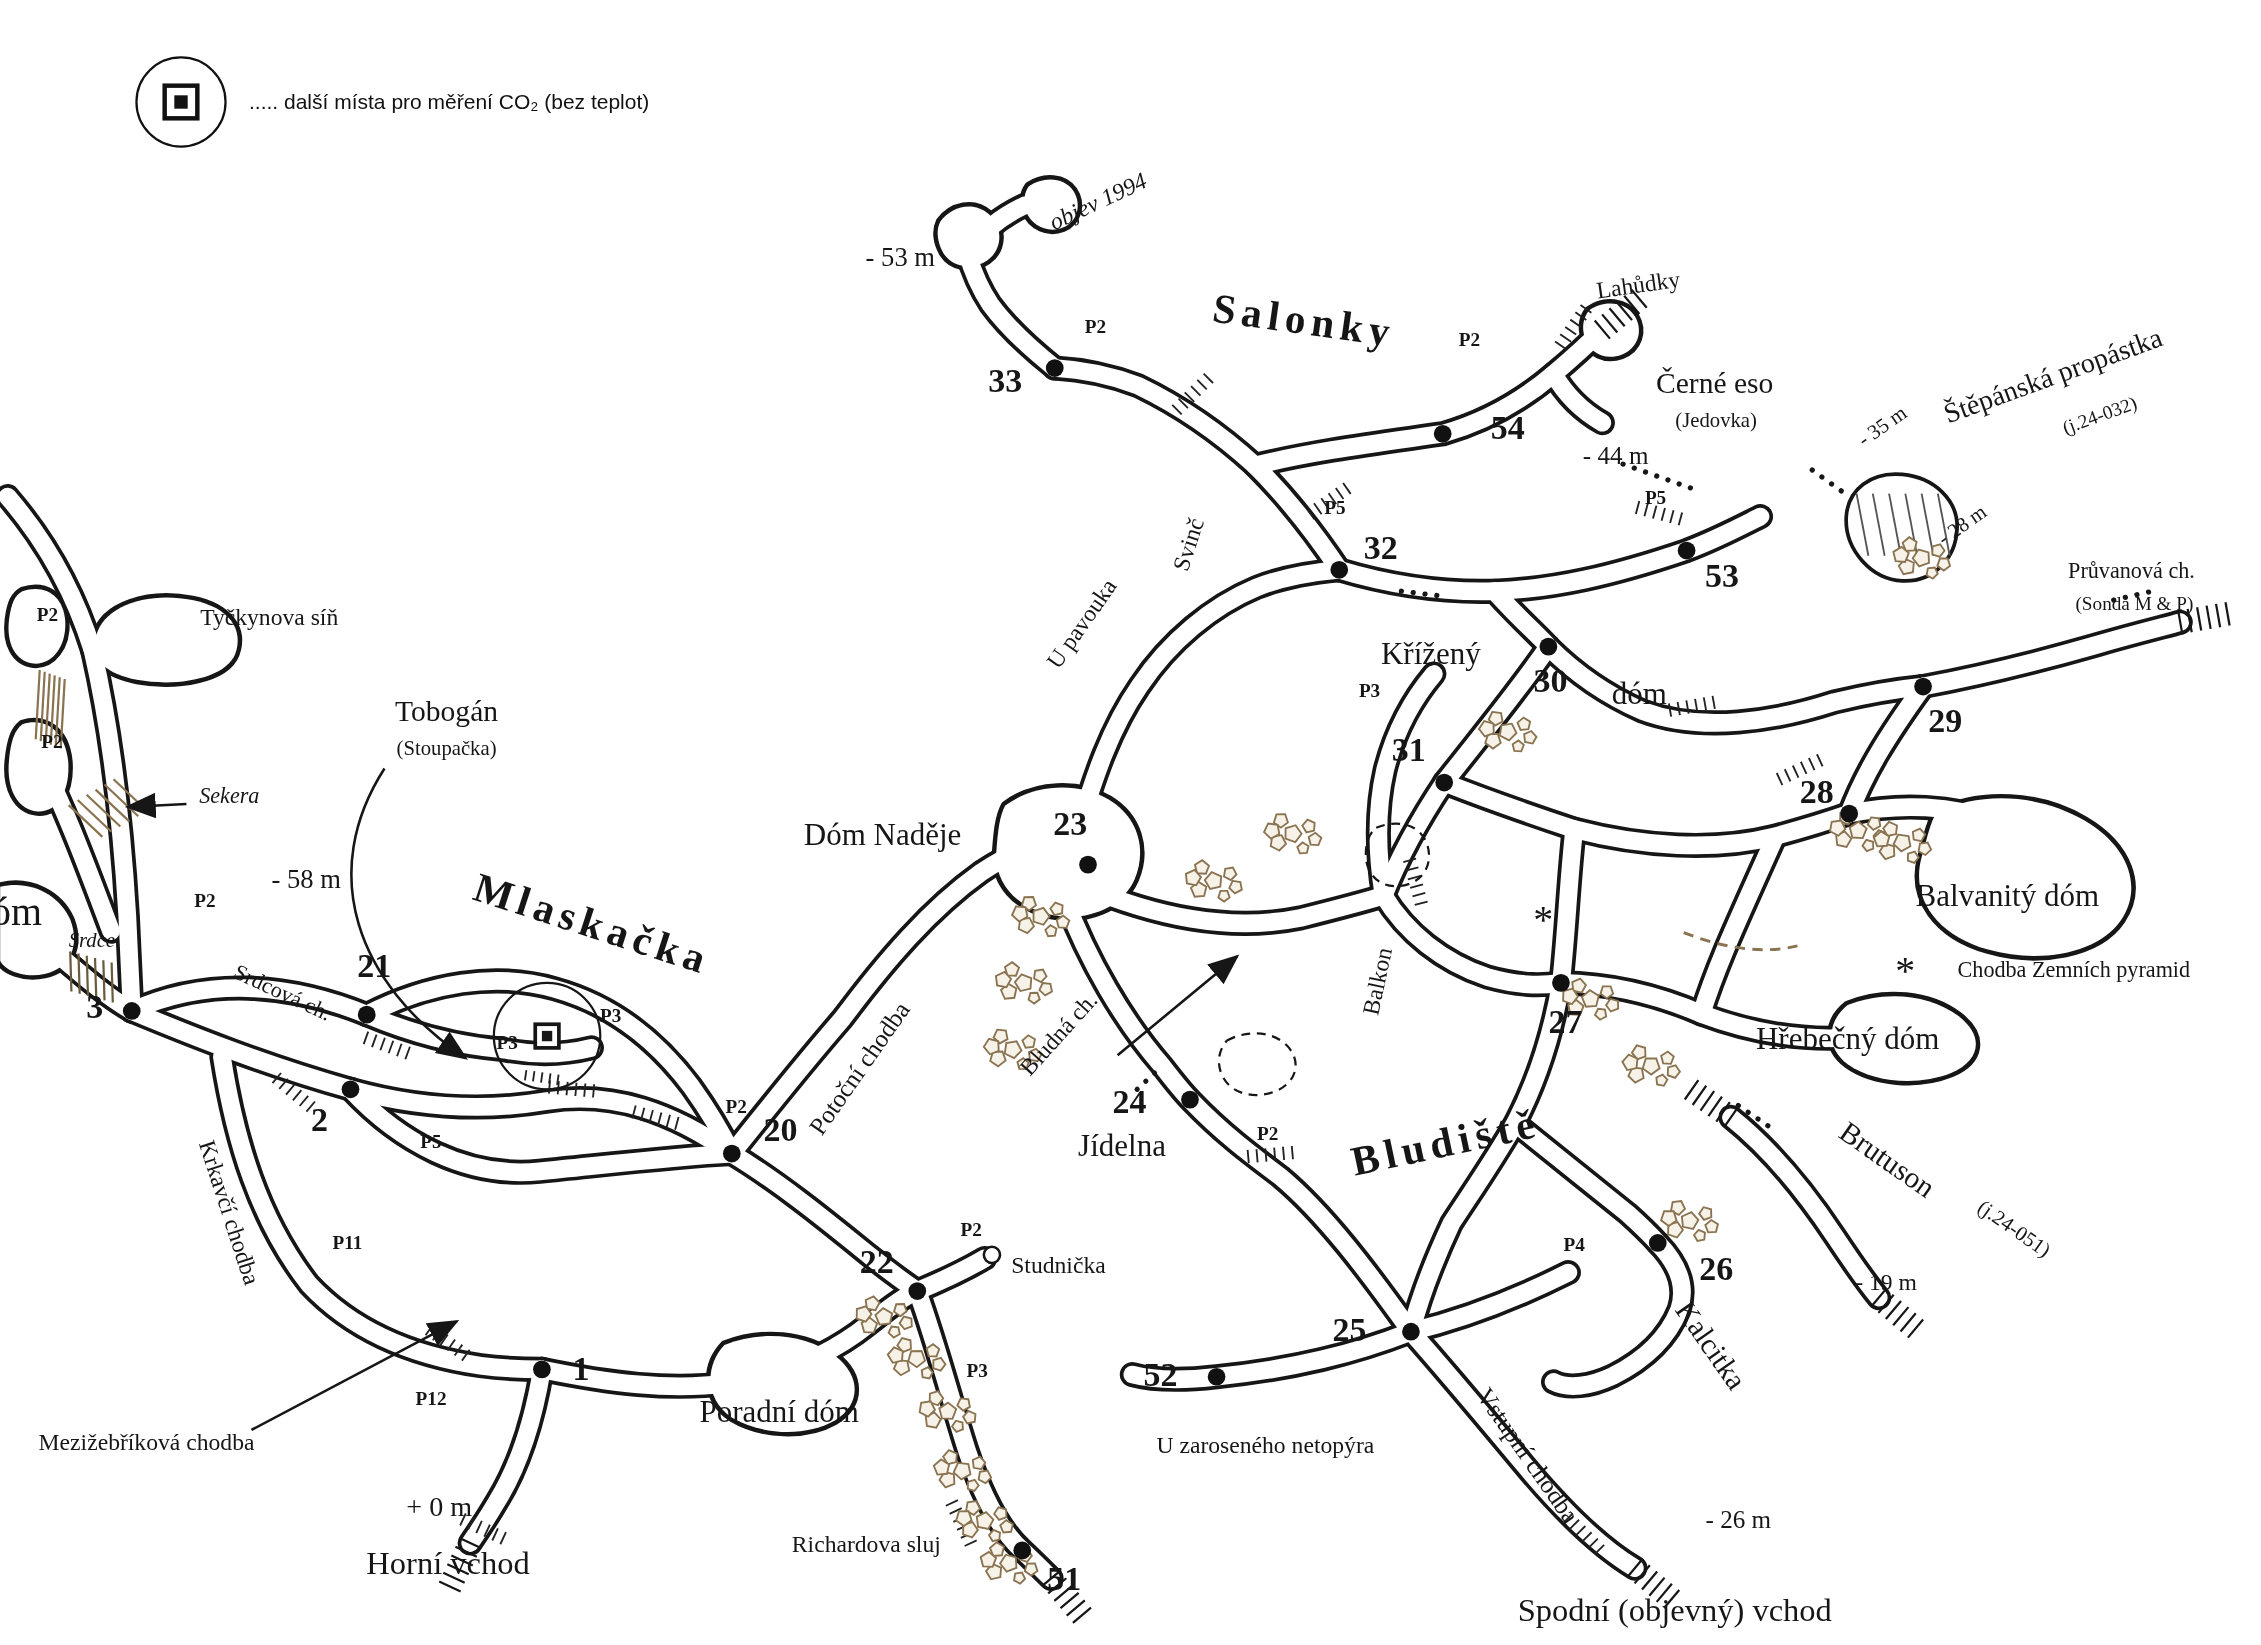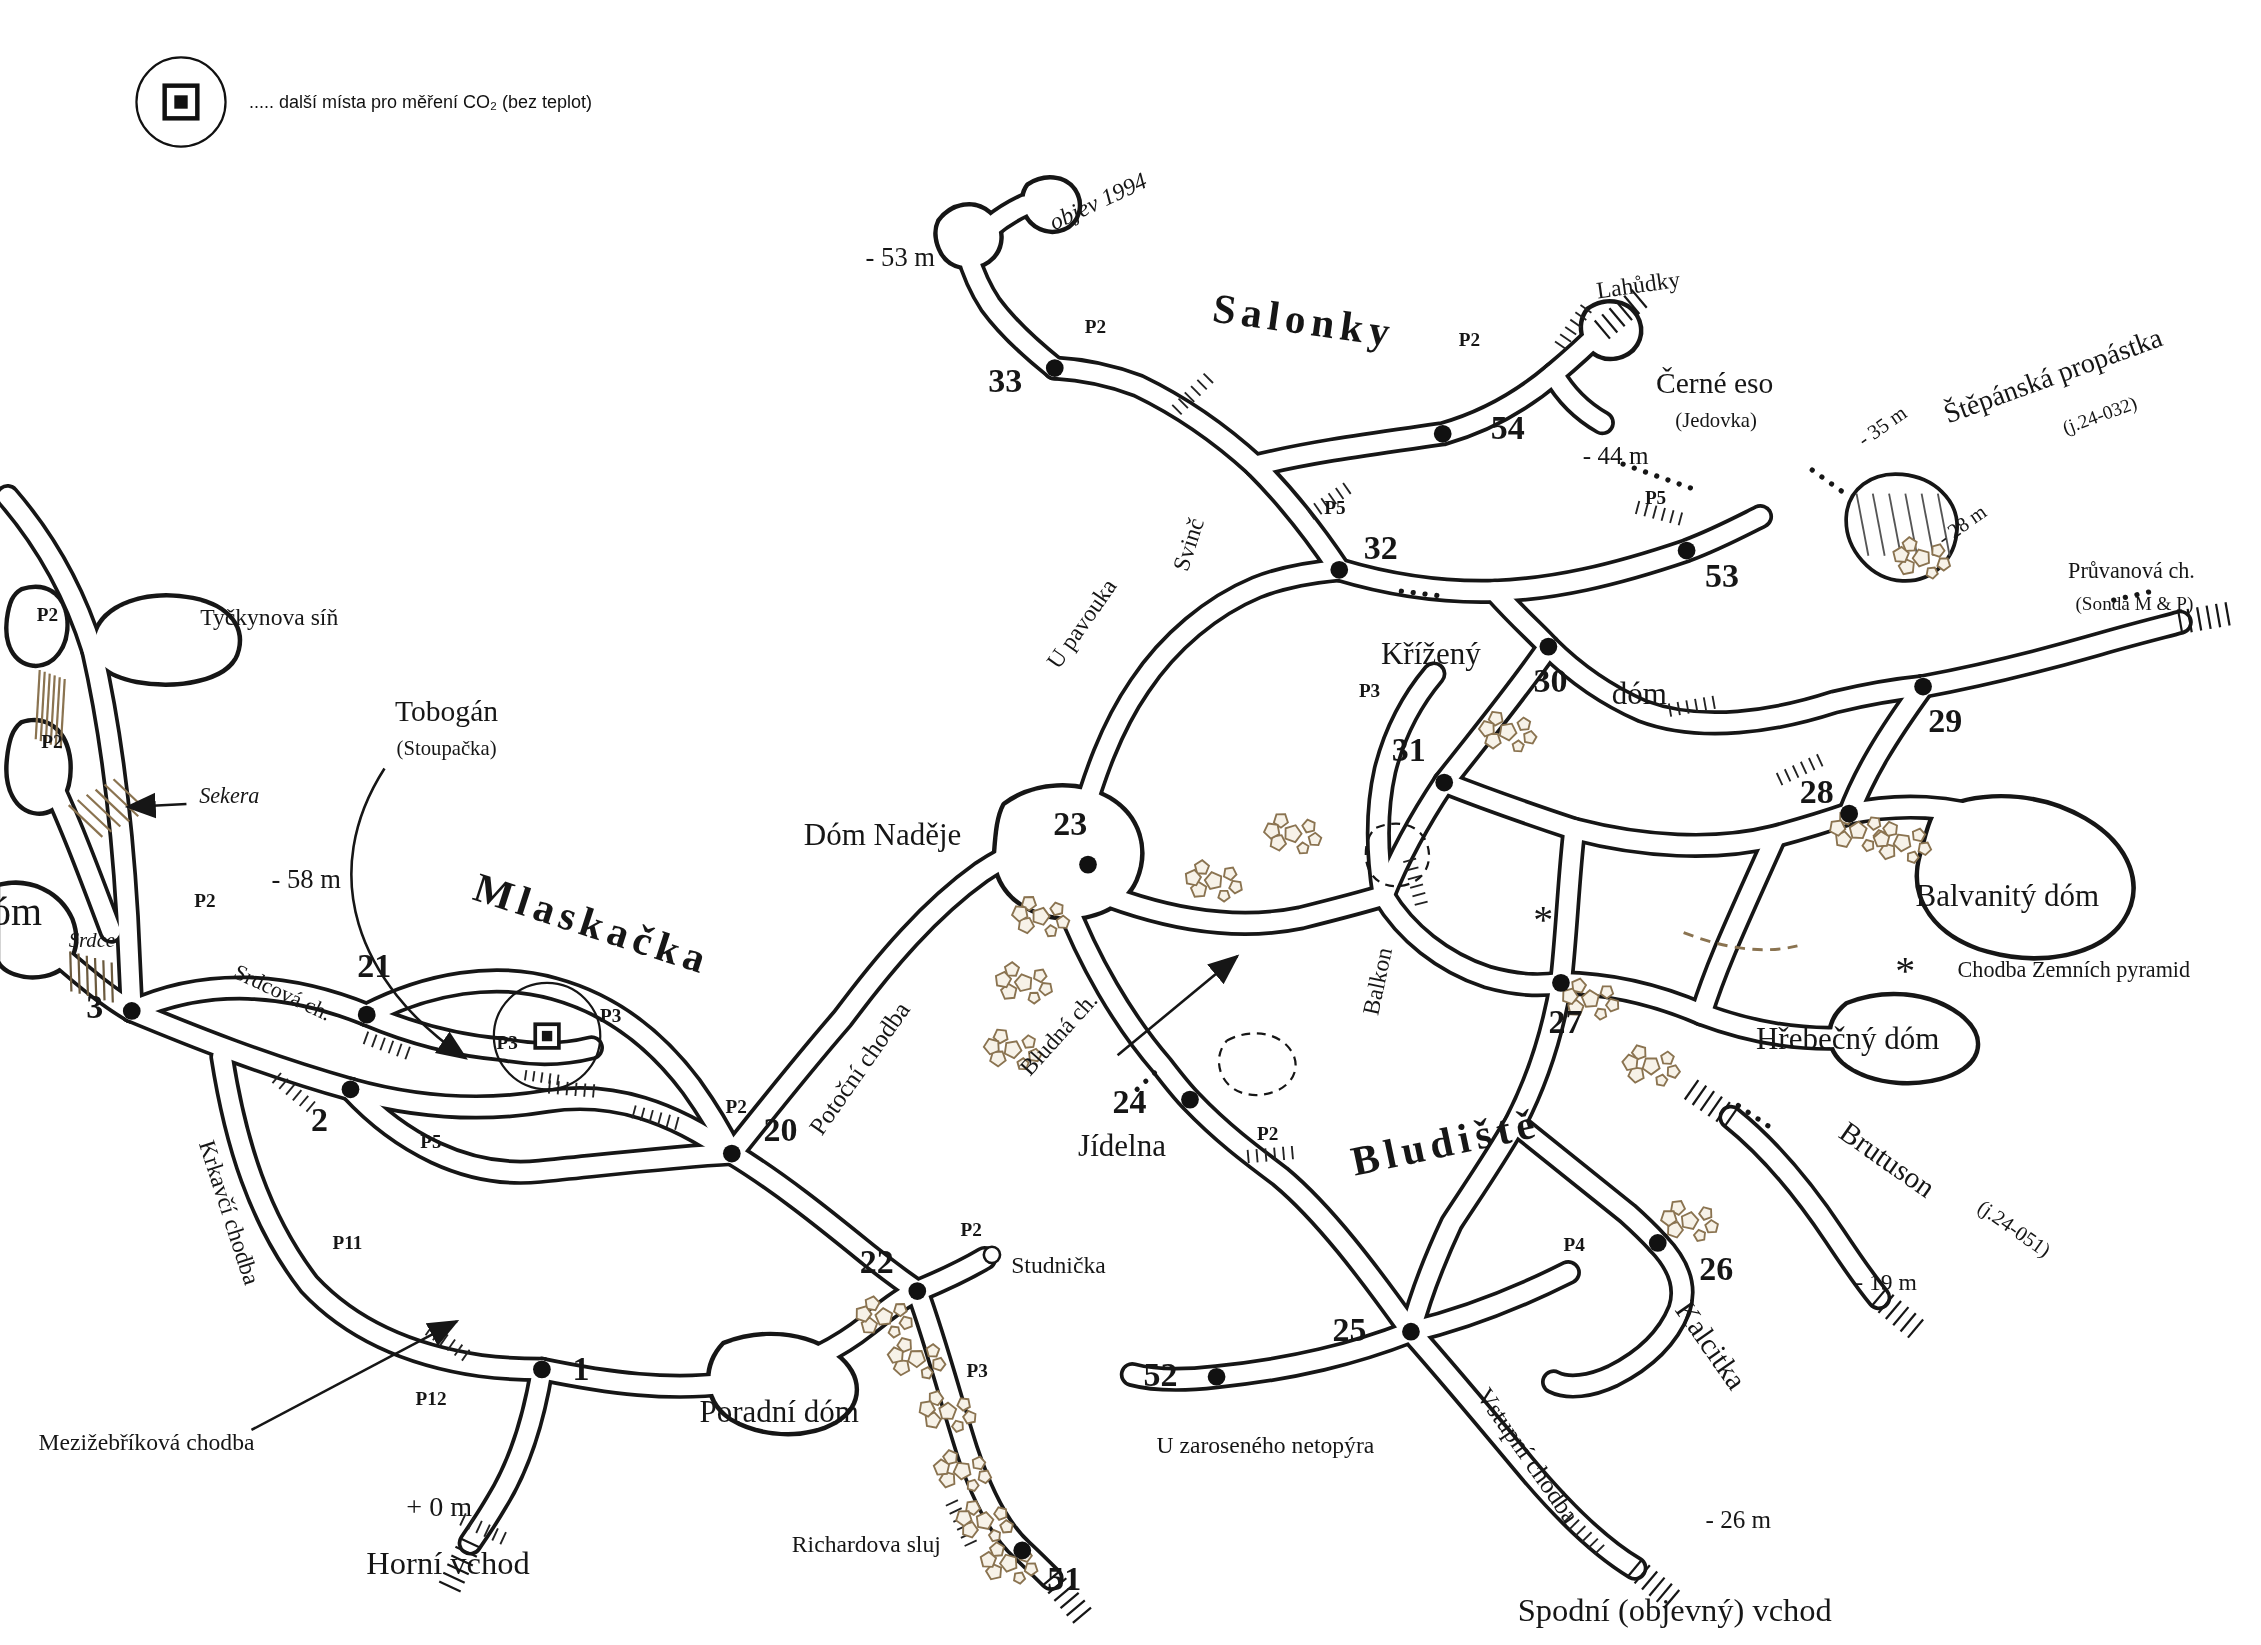--- a/index.html
+++ b/index.html
@@ -4,21 +4,21 @@
 <style>
   html,body{margin:0;padding:0;}
   body{
     width:2261px;height:1645px;position:relative;background:#ffffff;
     font-family:"Liberation Serif","DejaVu Serif",serif;overflow:hidden;
   }
   #map-svg{position:absolute;left:0;top:0;}
   #map-svg text{font-family:"Liberation Serif","DejaVu Serif",serif;fill:#161616;}
   .legend{
     position:absolute;left:132px;top:53px;display:flex;align-items:center;gap:19px;
-    font-family:"Liberation Sans","DejaVu Sans",sans-serif;font-size:18px;color:#111;
+    font-family:"Liberation Sans","DejaVu Sans",sans-serif;font-size:21px;color:#111;
   }
 </style>
 </head>
 <body>
 
 <svg id="map-svg" width="2261" height="1645" viewBox="0 0 3059 2226">
     <defs>
       <marker id="arr" markerWidth="14" markerHeight="12" refX="11" refY="5" orient="auto">
         <path d="M0,0 L12,5 L0,10 z" fill="#161616"></path>
       </marker>

